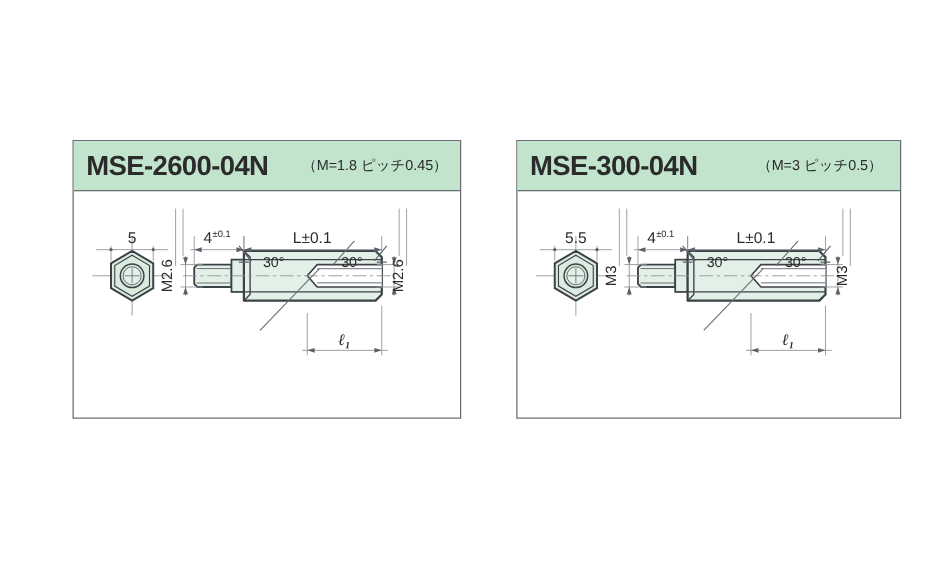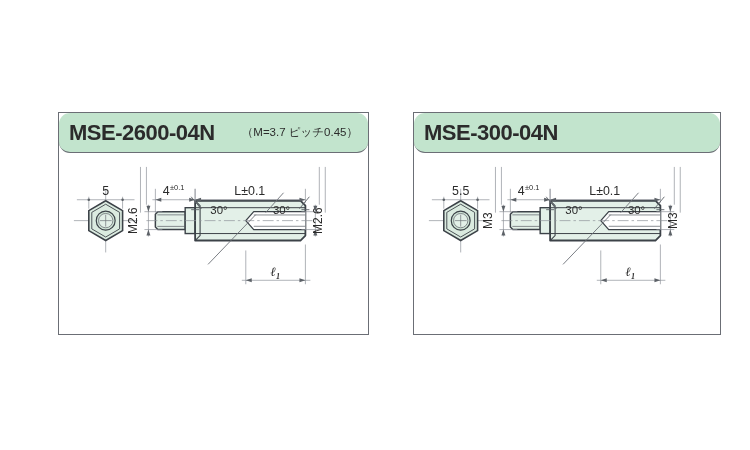--- a/index.html
+++ b/index.html
@@ -36,21 +36,20 @@
   .panel-header {
     position: absolute;
     left: 0; top: 0; right: 0;
     height: 40px;
     background: #c2e4cd;
     border-bottom: 1.5px solid #6b6e75;
     box-sizing: border-box;
     display: flex;
     align-items: center;
     padding: 0 8px 0 10px;
-    border-radius: 11px;
   }
   .panel-title {
     font-size: 22px;
     font-weight: bold;
     color: #2b2b2b;
     letter-spacing: -0.5px;
     white-space: nowrap;
   }
   .panel-spec {
     font-size: 11.5px;
@@ -75,21 +74,21 @@
   }
 </style>
 </head>
 <body>
 
 <div id="canvas">
 
   <div class="panel" id="panel-0">
     <div class="panel-header">
       <span class="panel-title">MSE-2600-04N</span>
-      <span class="panel-spec">（M=3.7 ピッチ0.45）</span>
+      <span class="panel-spec">（M=1.8 ピッチ0.45）</span>
     </div>
     <div class="panel-body">
       <svg class="drawing" viewBox="0 0 311 182" preserveAspectRatio="none">
         <g stroke-linecap="butt">
 
           <g>
 
             <line x1="15" y1="68" x2="79" y2="68" stroke="#8d9298" stroke-width="0.7"></line>
             <line x1="47" y1="36" x2="47" y2="100" stroke="#8d9298" stroke-width="0.7"></line>
 
@@ -205,20 +204,21 @@
 
           <text x="218" y="124" font-family="Liberation Serif, serif" font-size="13" font-weight="bold" font-style="italic" fill="#2b2b2b" text-anchor="middle">ℓ₁</text>
         </g>
       </svg>
     </div>
   </div>
 
   <div class="panel" id="panel-1">
     <div class="panel-header">
       <span class="panel-title">MSE-300-04N</span>
+      <span class="panel-spec">（M=3 ピッチ0.5）</span>
     </div>
     <div class="panel-body">
       <svg class="drawing" viewBox="0 0 308 182" preserveAspectRatio="none">
         <g stroke-linecap="butt">
 
           <g>
             <line x1="15" y1="68" x2="79" y2="68" stroke="#8d9298" stroke-width="0.7"></line>
             <line x1="47" y1="36" x2="47" y2="100" stroke="#8d9298" stroke-width="0.7"></line>
             <polygon points="47,48 64,58 64,78 47,88 30,78 30,58" fill="#dbebe0" stroke="#3c4248" stroke-width="1.6"></polygon>
             <polygon points="47,51.5 61,59.7 61,76.3 47,84.5 33,76.3 33,59.7" fill="none" stroke="#3c4248" stroke-width="0.9"></polygon>

